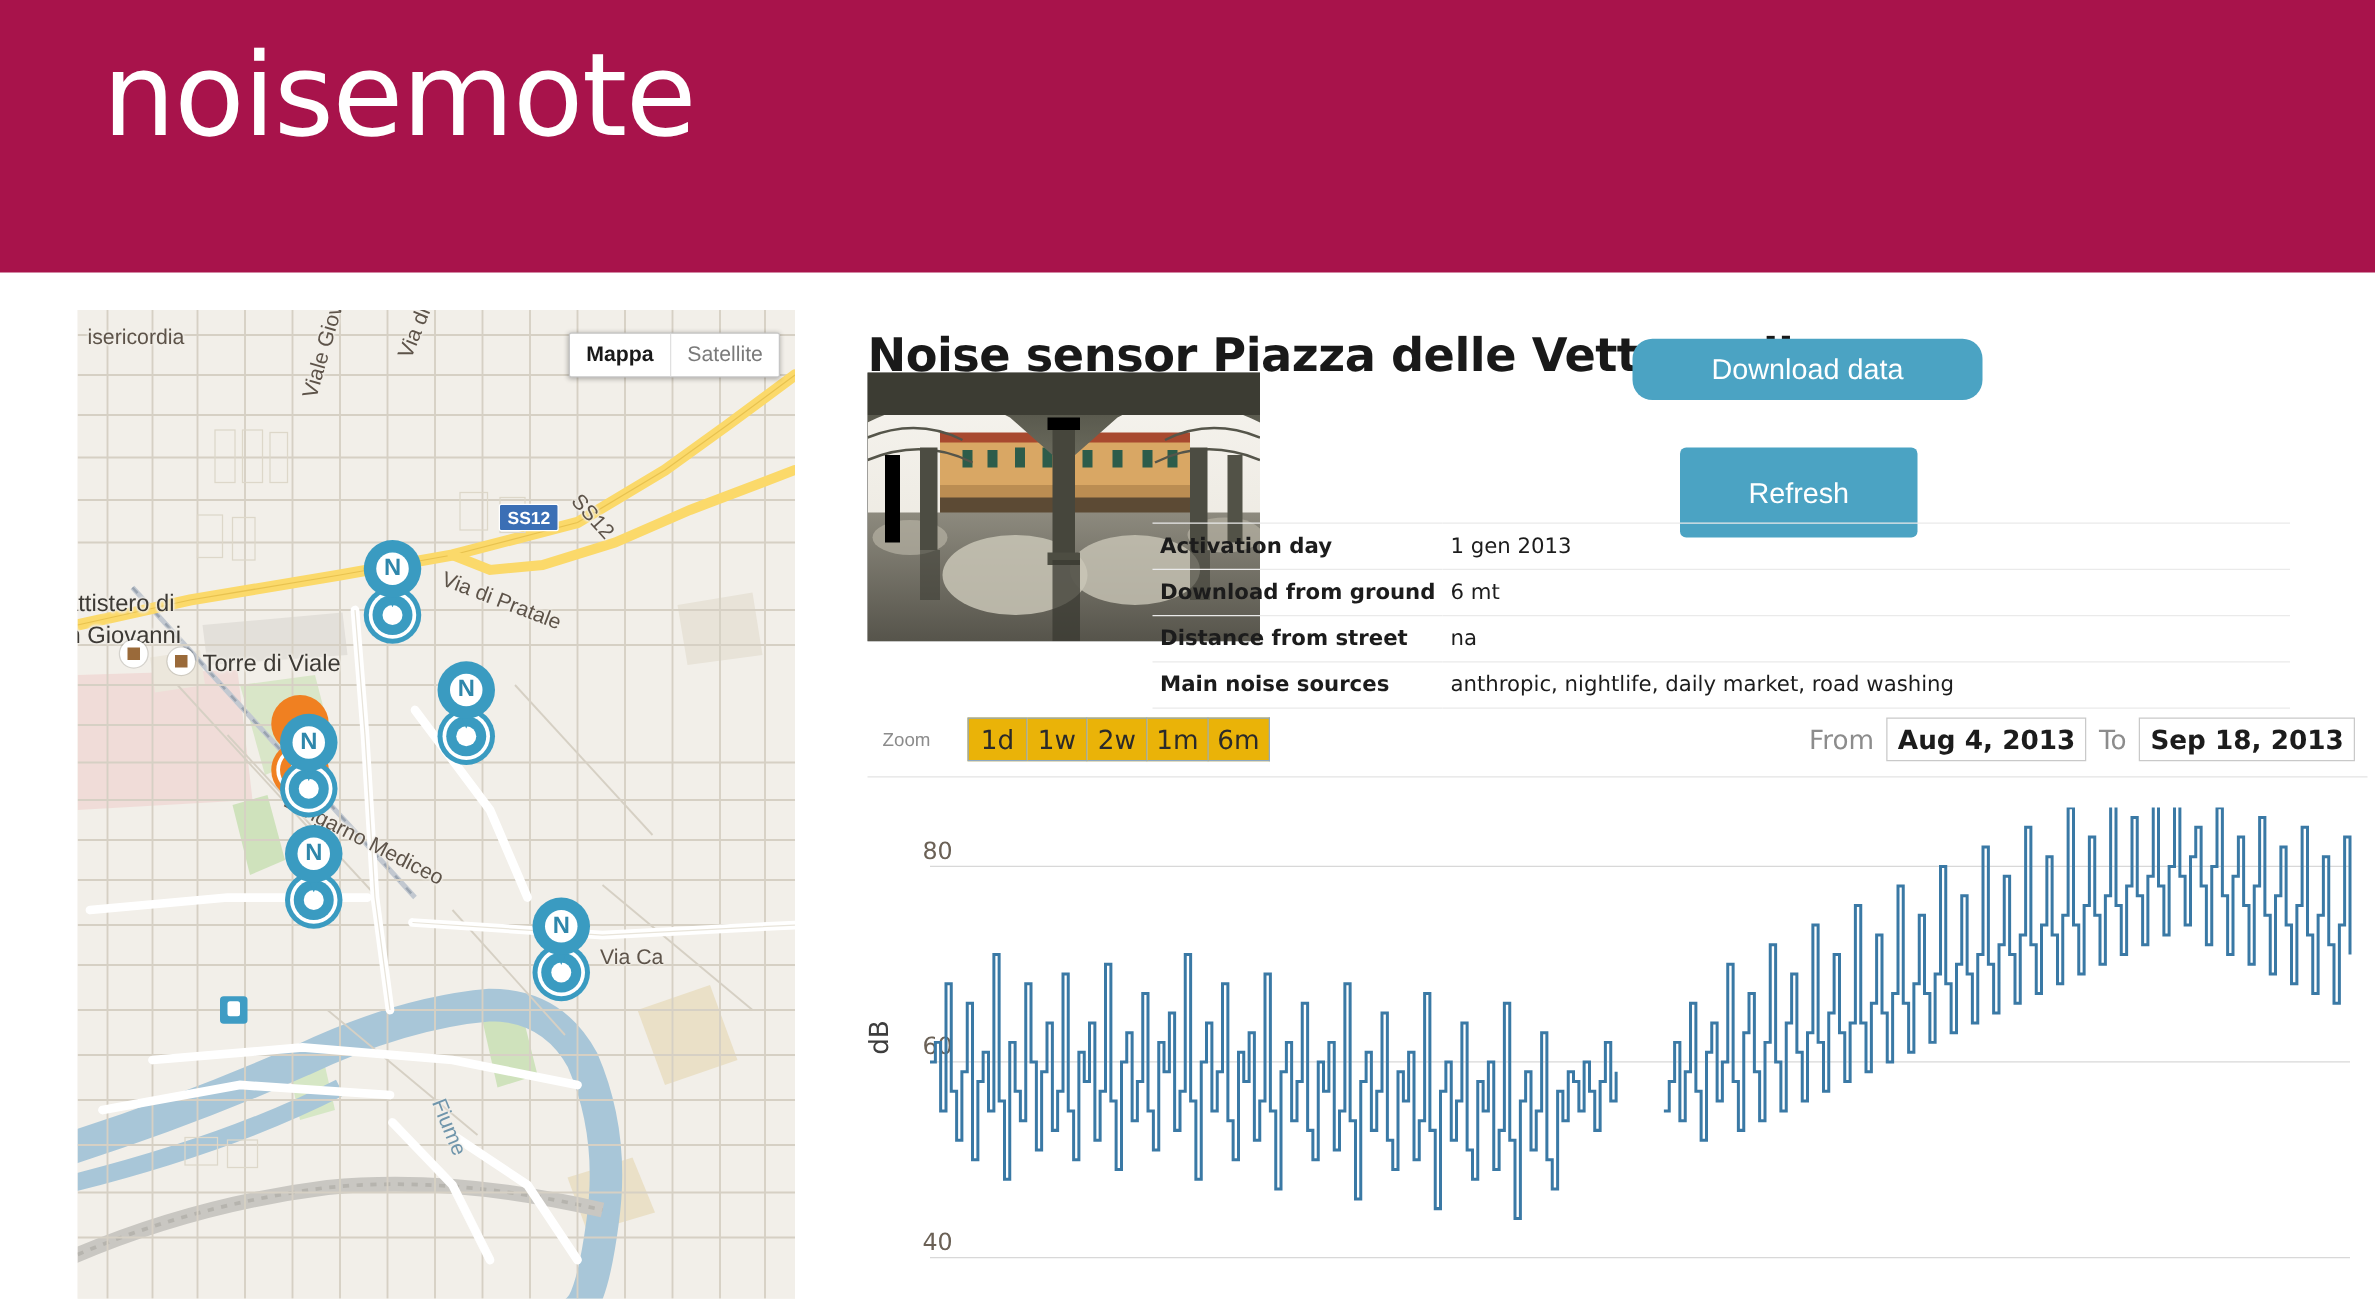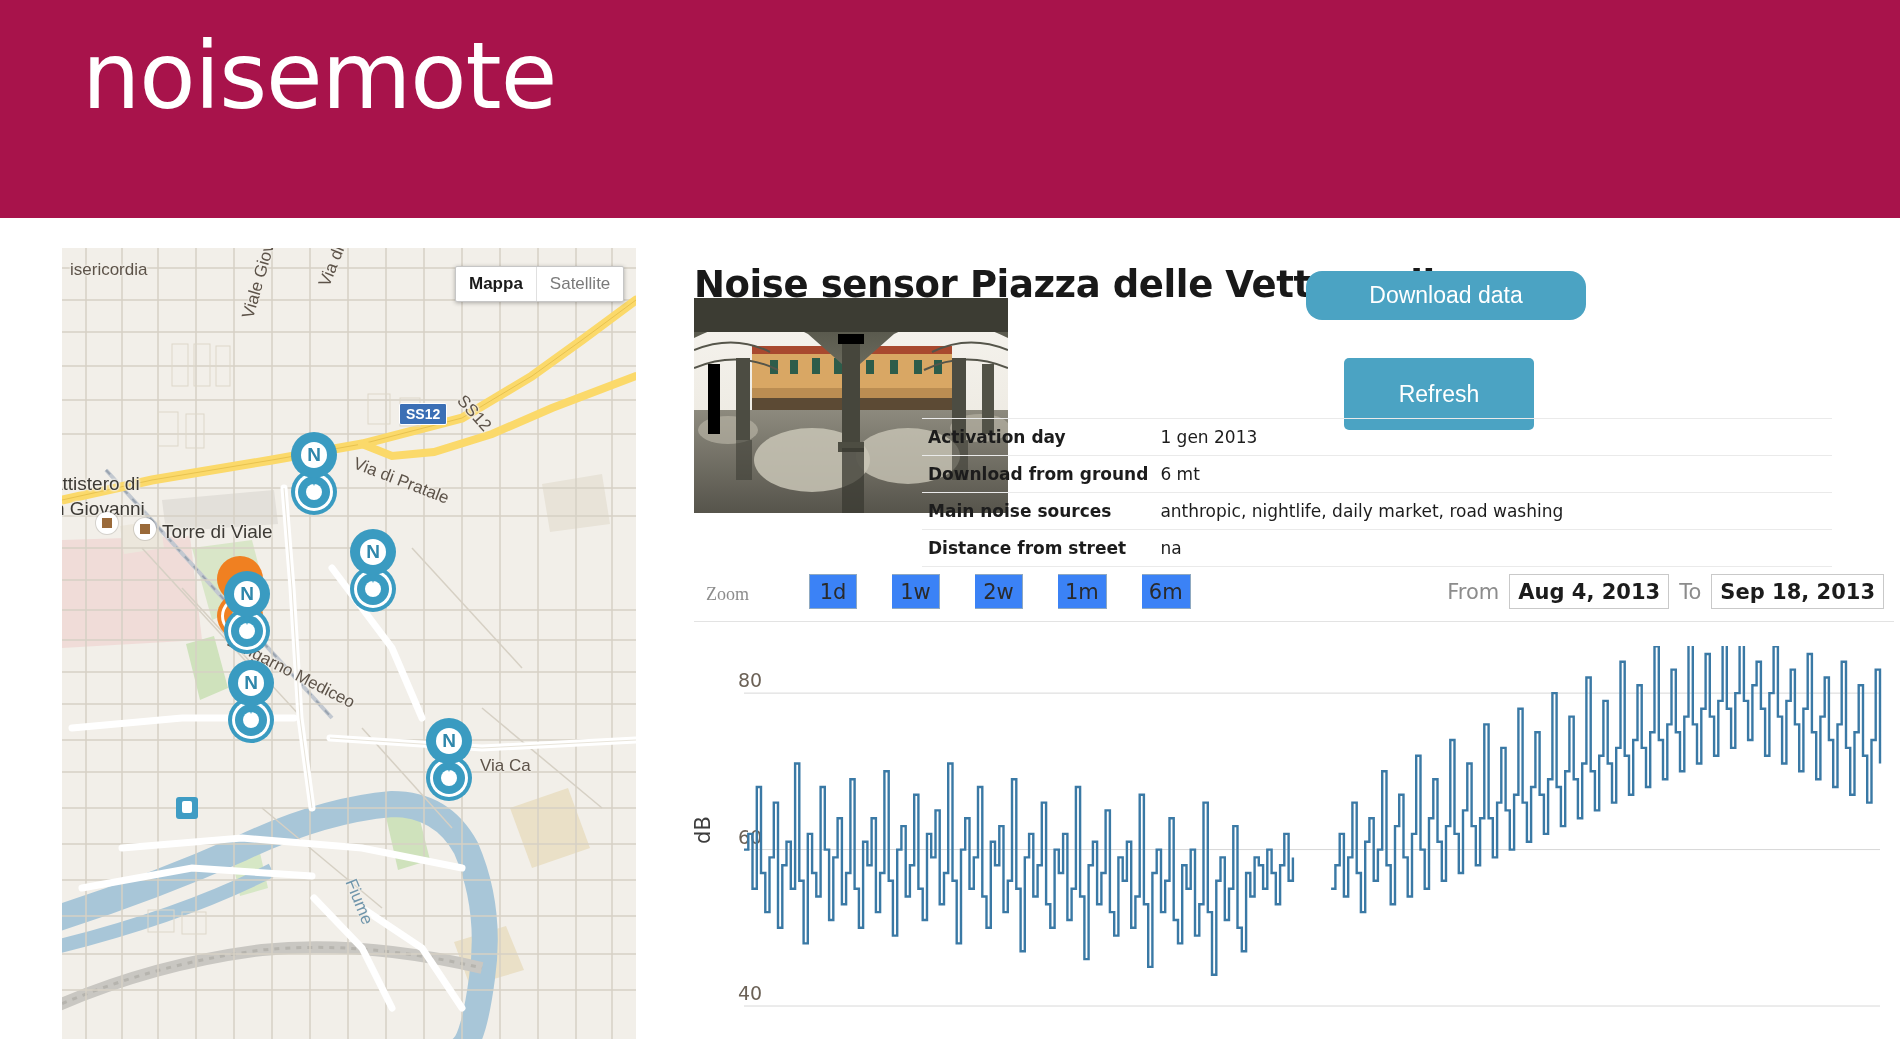--- a/index.html
+++ b/index.html
@@ -212,37 +212,36 @@
   #detail-table tr:first-child td { border-top: 1px solid #eaeaea; }
 
   
   #range-bar {
     position: absolute; left: 0px; top: 322px;
     width: 1200px; height: 52px;
     border-bottom: 1px solid #e3e3e3;
   }
   #zoom-label {
     position: absolute; left: 12px; top: 14px;
-    font-size: 18px; color: #8c8c8c;
-    font-family: Liberation Serif, serif;
+    font-size: 15px; color: #8c8c8c;
+    font-family: Liberation Sans, sans-serif;
   }
   #zoom-buttons {
     position: absolute; left: 80px; top: 4px;
     display: flex;
   }
   .zoom-btn {
     min-width: 48px; height: 35px;
     border: 1px solid #8fa9c1;
     border-left: none;
-    background: #3b82f6;
+    background: #eab308;
     color: #2a2a2a; font-size: 21px;
     display: flex; align-items: center; justify-content: center;
     cursor: pointer; padding: 0 7px;
     font-family: "DejaVu Sans", sans-serif;
-    margin-left: 35px;
   }
   .zoom-btn:first-child { border-left: 1px solid #8fa9c1; }
 
   #range-right {
     position: absolute; right: 10px; top: 4px;
     display: flex; align-items: center; gap: 10px;
   }
   .range-lab { font-size: 21px; color: #8c8c8c; font-family: "DejaVu Sans", sans-serif; }
   .range-input {
     height: 35px; min-width: 160px;
@@ -524,26 +523,26 @@
     <tbody id="detail-tbody">
         <tr>
           <td class="k">Activation day</td>
           <td class="v">1 gen 2013</td>
         </tr>
         <tr>
           <td class="k">Download from ground</td>
           <td class="v">6 mt</td>
         </tr>
         <tr>
+          <td class="k">Distance from street</td>
+          <td class="v">na</td>
+        </tr>
+        <tr>
           <td class="k">Main noise sources</td>
           <td class="v">anthropic, nightlife, daily market, road washing</td>
-        </tr>
-        <tr>
-          <td class="k">Distance from street</td>
-          <td class="v">na</td>
         </tr>
       </tbody>
   </table>
 
   <div id="range-bar">
     <div id="zoom-label">Zoom</div>
     <div id="zoom-buttons">
         <div class="zoom-btn">1d</div>
         <div class="zoom-btn">1w</div>
         <div class="zoom-btn">2w</div>

